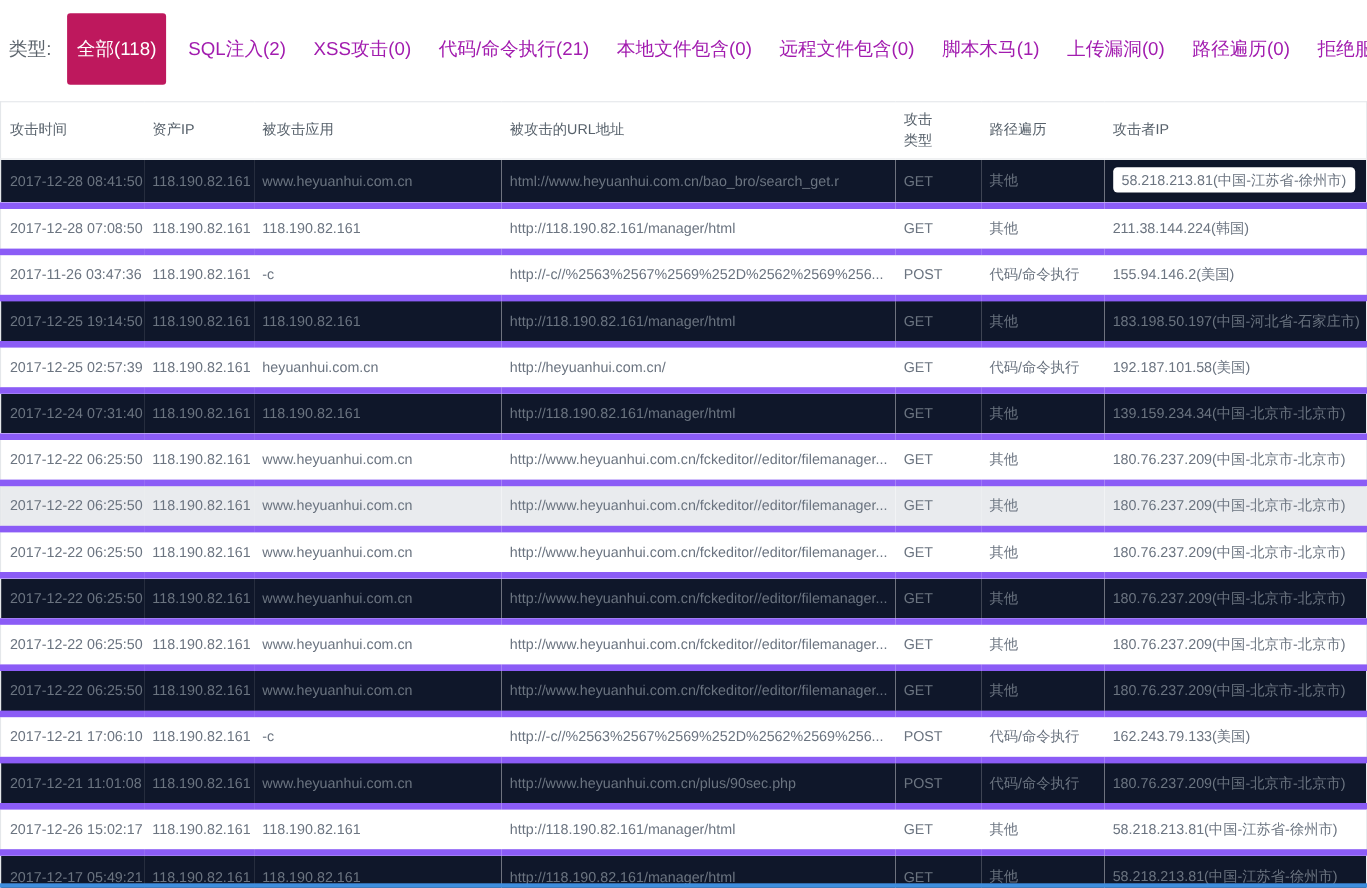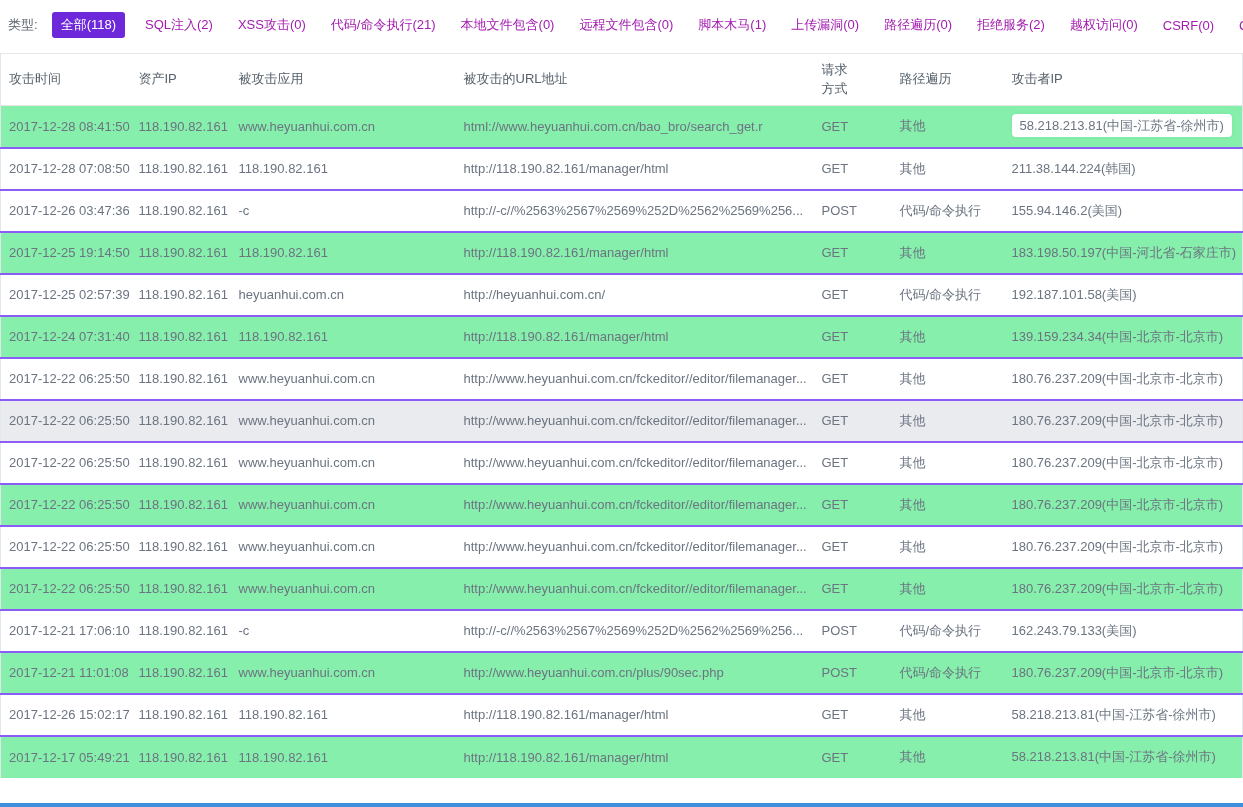--- a/index.html
+++ b/index.html
@@ -7,37 +7,37 @@
     width: 1243px; height: 807px;
     overflow: hidden;
     background: #ffffff;
     font-family: "Liberation Sans", "DejaVu Sans", sans-serif;
   }
   
   .filter-bar {
     display: flex;
     align-items: center;
     padding: 12px 0 0 8px;
-    font-size: 13px;
+    font-size: 17px;
     color: #5c646c;
     white-space: nowrap;
   }
   .filter-label { margin-right: 14px; color: #5c646c; }
   .filter-tabs { display: flex; align-items: center; }
   .filter-tab {
     margin-right: 21px;
     padding: 4px 2px;
     color: #a21caf;
     cursor: pointer;
     border-radius: 3px;
   }
   .filter-tab.active {
-    background: #6d28d9;
+    background: #be185d;
     color: #ffffff;
-    padding: 4px 9px;
+    padding: 21px 9px;
     margin-right: 18px;
   }
   
   .log-table-wrap { margin-top: 15px; }
   table.log-table {
     width: 1243px;
     border-collapse: collapse;
     table-layout: fixed;
     border-left: 1px solid #e4e7ea;
     border-right: 1px solid #e4e7ea;
@@ -58,23 +58,23 @@
   }
   th .hdr-narrow { display: inline-block; width: 30px; }
   tbody td {
     height: 42px;
     vertical-align: middle;
     color: #6b7480;
     padding: 0 4px 0 8px;
     white-space: nowrap;
     overflow: hidden;
   }
-  tbody tr { border-top: 2px solid #8b5cf6; background: #ffffff; cursor: pointer; }
+  tbody tr { border-top: 6px solid #8b5cf6; background: #ffffff; cursor: pointer; }
   tbody tr:first-child { border-top: none; }
-  tbody tr.stripe { background: #86efac; }
+  tbody tr.stripe { background: #0f172a; }
   tbody tr.hovered { background: #e9ebee; }
   .ip-badge {
     background: #ffffff;
     border-radius: 4px;
     padding: 4px 8px;
     box-shadow: 0 0 4px rgba(0,0,0,0.05);
   }
   
   .bottom-bar {
     position: fixed;
@@ -116,21 +116,21 @@
         <col style="width:78px">
         <col style="width:112px">
         <col>
     </colgroup>
     <thead>
       <tr>
         <th>攻击时间</th>
         <th>资产IP</th>
         <th>被攻击应用</th>
         <th>被攻击的URL地址</th>
-        <th><span class="hdr-narrow">请求方式</span></th>
+        <th><span class="hdr-narrow">攻击类型</span></th>
         <th>路径遍历</th>
         <th>攻击者IP</th>
       </tr>
     </thead>
     <tbody id="table-body">
         <tr class="stripe">
     <td>2017-12-28 08:41:50</td>
     <td>118.190.82.161</td>
     <td>www.heyuanhui.com.cn</td>
     <td>html://www.heyuanhui.com.cn/bao_bro/search_get.r</td>
@@ -141,21 +141,21 @@
         <tr>
     <td>2017-12-28 07:08:50</td>
     <td>118.190.82.161</td>
     <td>118.190.82.161</td>
     <td>http://118.190.82.161/manager/html</td>
     <td>GET</td>
     <td>其他</td>
     <td>211.38.144.224(韩国)</td>
   </tr>
         <tr>
-    <td>2017-12-26 03:47:36</td>
+    <td>2017-11-26 03:47:36</td>
     <td>118.190.82.161</td>
     <td>-c</td>
     <td>http://-c//%2563%2567%2569%252D%2562%2569%256...</td>
     <td>POST</td>
     <td>代码/命令执行</td>
     <td>155.94.146.2(美国)</td>
   </tr>
         <tr class="stripe">
     <td>2017-12-25 19:14:50</td>
     <td>118.190.82.161</td>

